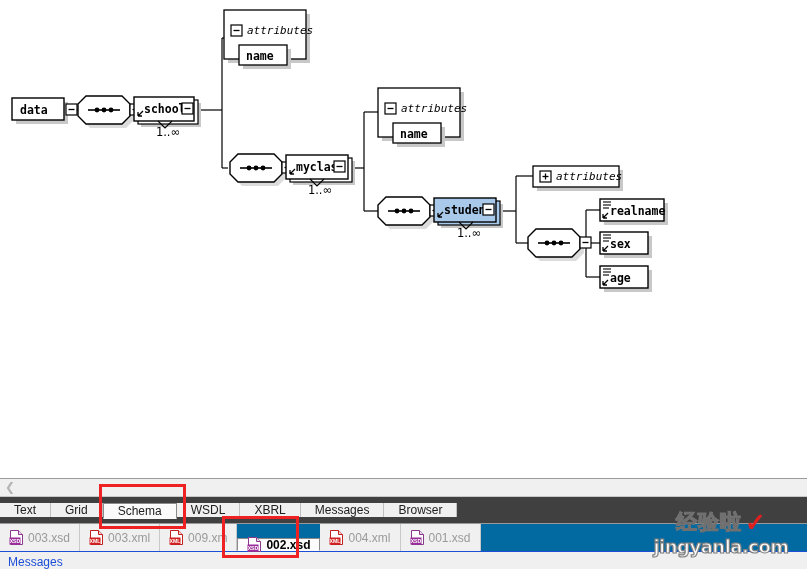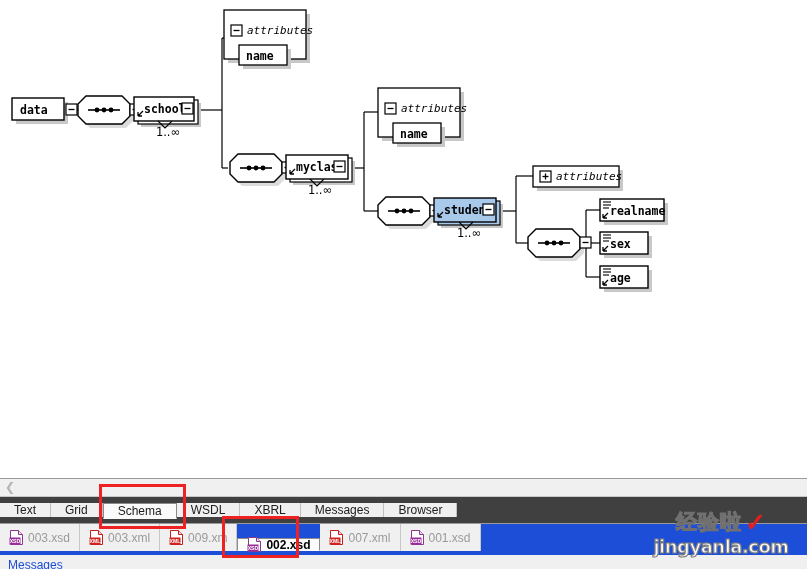--- a/index.html
+++ b/index.html
@@ -95,24 +95,24 @@
     border-top: 1px solid #8a8a8a;
     border-left: 1px solid #8a8a8a;
     border-right: 1px solid #8a8a8a;
     border-bottom: 1px solid #fafafa;
     margin-top: 2px;
     box-shadow: inset 0 1px 0 #ffffff;
   }
   #filetabs {
     position: relative;
     height: 27px;
-    background: #1d4ed8;
+    background: #0369a1;
     display: flex;
     align-items: stretch;
-    border-bottom: 4px solid #1d4ed8;
+    border-bottom: 1px solid #1d4ed8;
     text-align: center;
   }
   .ftab {
     display: flex;
     align-items: center;
     gap: 4px;
     font-size: 12px;
     color: #9a9a9a;
     padding: 0 9px;
     border-right: 1px solid #c8c8c8;
@@ -476,21 +476,21 @@
       </div>
       <div class="ftab">
         <span class="ficon">
           <svg width="15" height="15" viewBox="0 0 15 15">
             <path d="M1.5,0.5 h8 l4,4 v10 h-12 z" fill="#ffffff" stroke="#c02020" stroke-width="1"></path>
             <path d="M9.5,0.5 v4 h4" fill="#f0d0d0" stroke="#c02020" stroke-width="1"></path>
             <rect x="0.5" y="7.5" width="11" height="7" fill="#d42020"></rect>
             <text x="6" y="13" font-size="5.2" fill="#ffffff" text-anchor="middle" font-family="Liberation Sans, sans-serif" font-weight="bold">XML</text>
           </svg>
         </span>
-        <span>007.xml</span>
+        <span>004.xml</span>
       </div>
       <div class="ftab">
         <span class="ficon">
           <svg width="15" height="15" viewBox="0 0 15 15">
             <path d="M1.5,0.5 h8 l4,4 v10 h-12 z" fill="#ffffff" stroke="#8a3a8a" stroke-width="1"></path>
             <path d="M9.5,0.5 v4 h4" fill="#e8d8e8" stroke="#8a3a8a" stroke-width="1"></path>
             <rect x="0.5" y="7.5" width="11" height="7" fill="#9b2d9b"></rect>
             <text x="6" y="13" font-size="5.2" fill="#ffffff" text-anchor="middle" font-family="Liberation Sans, sans-serif" font-weight="bold">XSD</text>
           </svg>
         </span>

